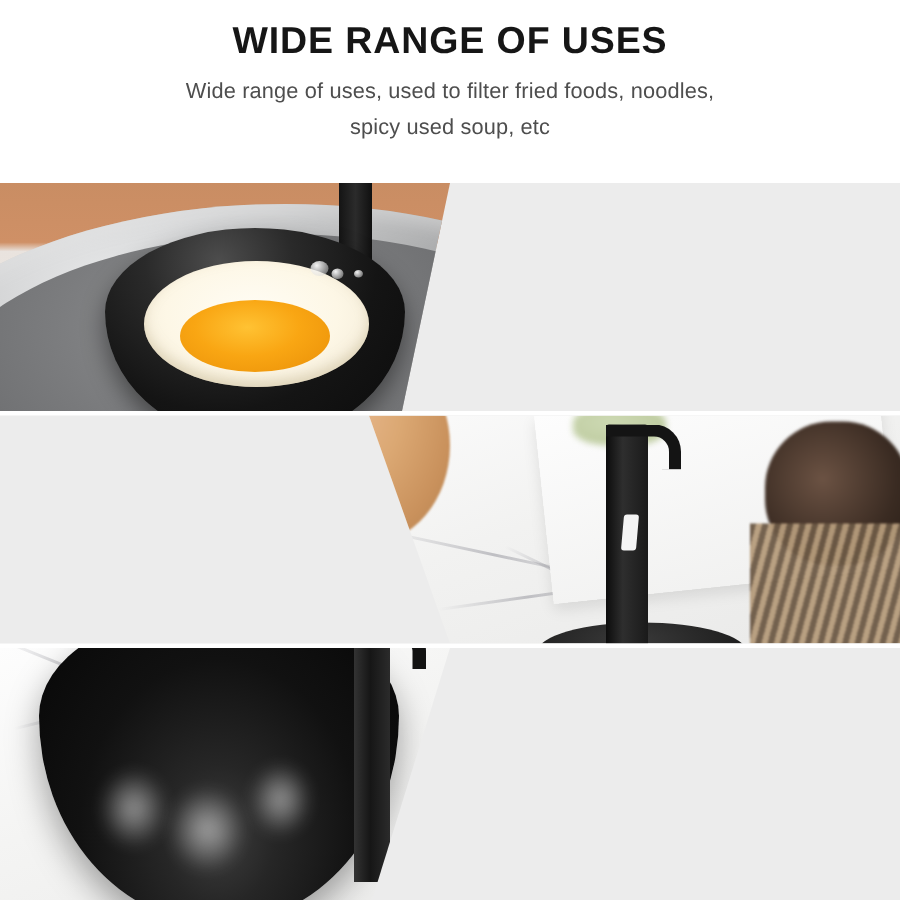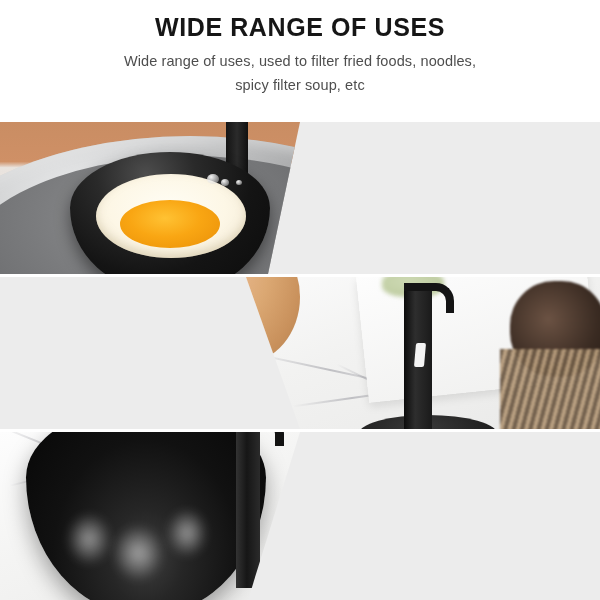--- a/index.html
+++ b/index.html
@@ -247,21 +247,21 @@
 </style>
 </head>
 <body>
 
 <div class="page">
 
   <div class="header">
     <div class="header-title">WIDE RANGE OF USES</div>
     <div class="header-sub">
       <div>Wide range of uses, used to filter fried foods, noodles,</div>
-      <div>spicy filter soup, etc</div>
+      <div>spicy used soup, etc</div>
     </div>
   </div>
 
   <div class="panel" id="panel-1">
 
     <div class="photo photo-left">
       <div class="scene-pot">
         <div class="pot-rim"></div>
         <div class="pot-inner"></div>
         <div class="hook-1"></div>

